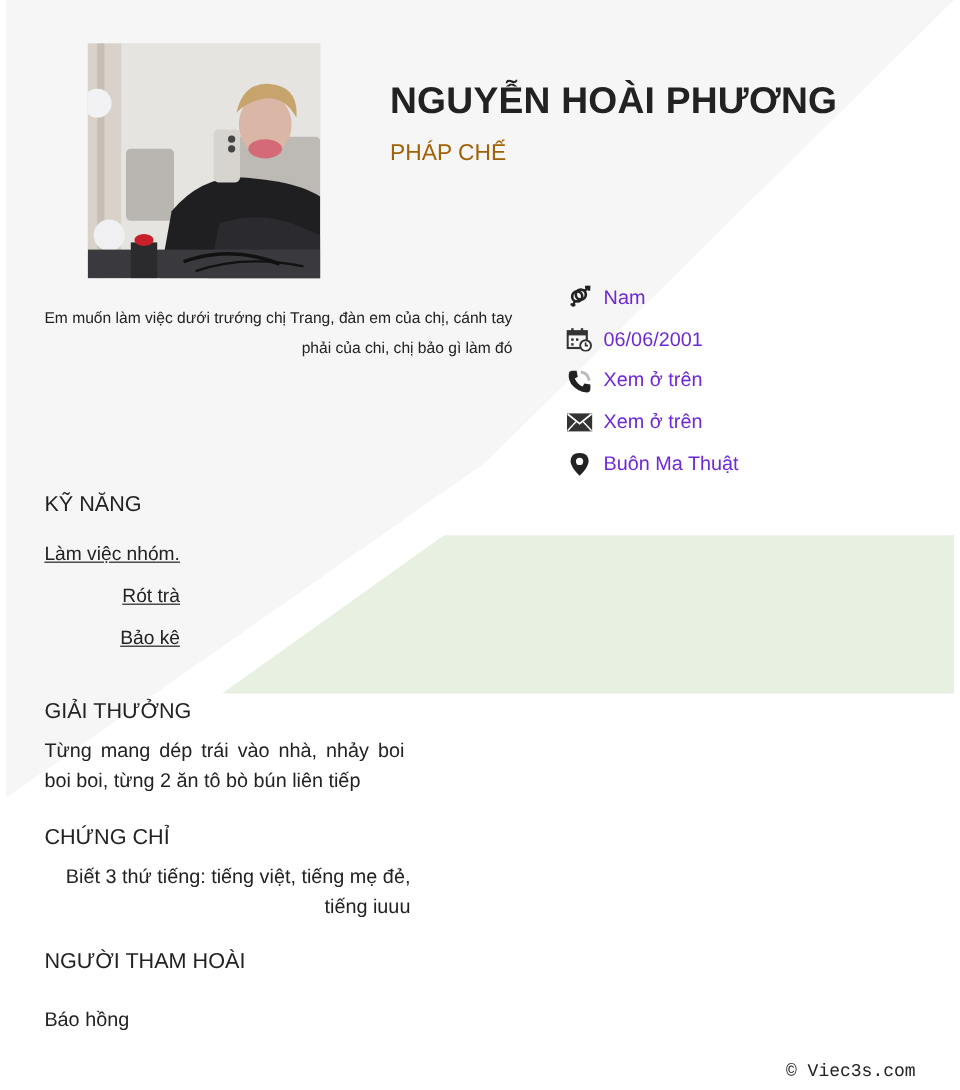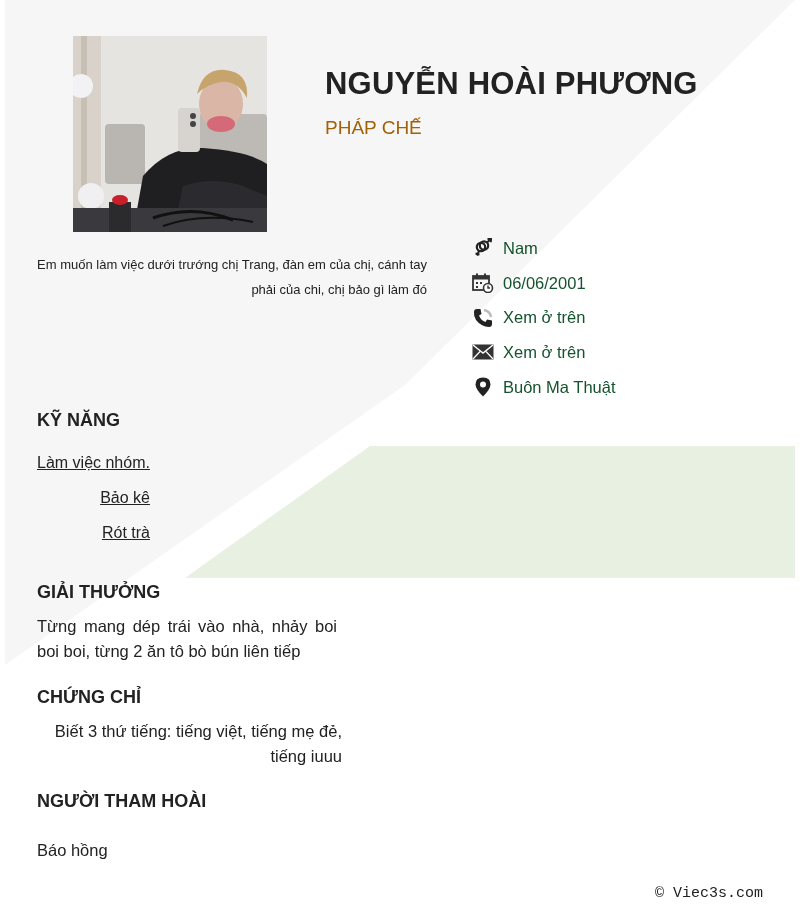--- a/index.html
+++ b/index.html
@@ -24,25 +24,25 @@
   }
   .title {
     left: 325px; top: 117px; font-size: 19px; color: #a16207; white-space: nowrap;
   }
 
   .objective {
     left: 37px; top: 252px; width: 390px; font-size: 13px; line-height: 25px; color: #222;
   }
 
   .info { left: 472px; top: 231px; width: 300px; }
-  .info-row { display: flex; align-items: center; height: 34.7px; font-size: 16.5px; color: #14532d; }
+  .info-row { display: flex; align-items: center; height: 34.7px; font-size: 16.5px; color: #6d28d9; }
   .info-row .ico { width: 22px; height: 22px; margin-right: 9px; display: flex; align-items: center; justify-content: center; }
   .info-row .ico svg { display: block; }
 
-  .section-title { font-size: 18px; font-weight: bold; color: #222; white-space: nowrap; }
+  .section-title { font-size: 18px; font-weight: normal; color: #222; white-space: nowrap; }
   .body-text { font-size: 16.5px; color: #222; line-height: 25px; }
 
   .skills-title { left: 37px; top: 410px; }
   .skills { left: 37px; top: 450px; }
   .skills .item { height: 35px; font-size: 16px; line-height: 25px; text-decoration: underline; }
 
   .awards-title { left: 37px; top: 582px; }
   .awards { left: 37px; top: 614px; width: 300px; text-align: justify; }
 
   .certs-title { left: 37px; top: 687px; }
@@ -148,22 +148,22 @@
         <circle cx="8" cy="7.5" r="3" fill="#fff"></circle>
       </svg>
     </span>
     <span>Buôn Ma Thuật</span>
   </div>
 </div>
 
 <div class="layer section-title skills-title">KỸ NĂNG</div>
 <div class="layer skills">
   <div class="item">Làm việc nhóm.</div>
+  <div class="item">Rót trà</div>
   <div class="item">Bảo kê</div>
-  <div class="item">Rót trà</div>
 </div>
 
 <div class="layer section-title awards-title">GIẢI THƯỞNG</div>
 <div class="layer body-text awards">Từng mang dép trái vào nhà, nhảy boi boi boi, từng 2 ăn tô bò bún liên tiếp</div>
 
 <div class="layer section-title certs-title">CHỨNG CHỈ</div>
 <div class="layer body-text certs">Biết 3 thứ tiếng: tiếng việt, tiếng mẹ đẻ, tiếng iuuu</div>
 
 <div class="layer section-title refs-title">NGƯỜI THAM HOÀI</div>
 <div class="layer body-text refs">Báo hồng</div>

